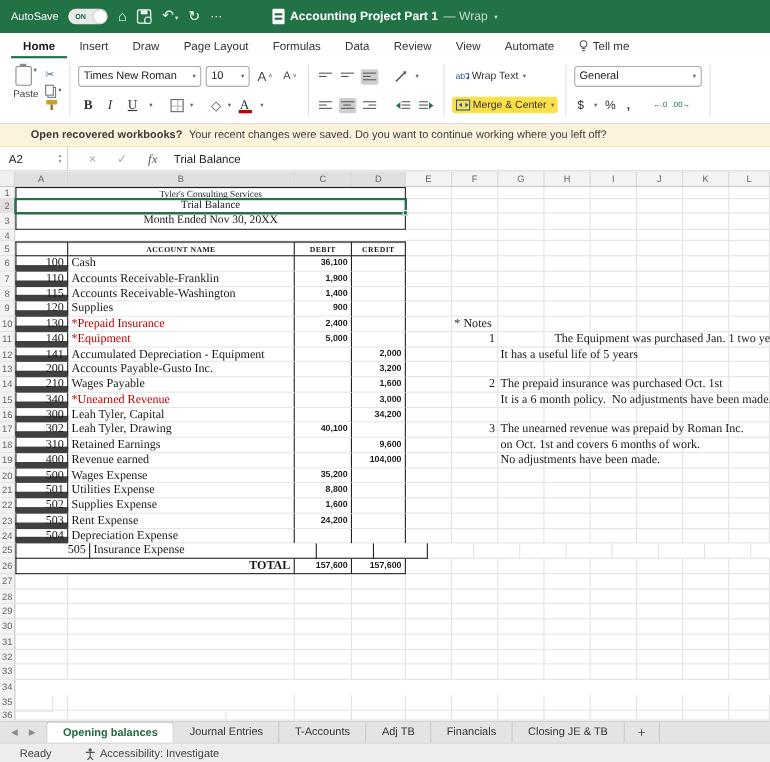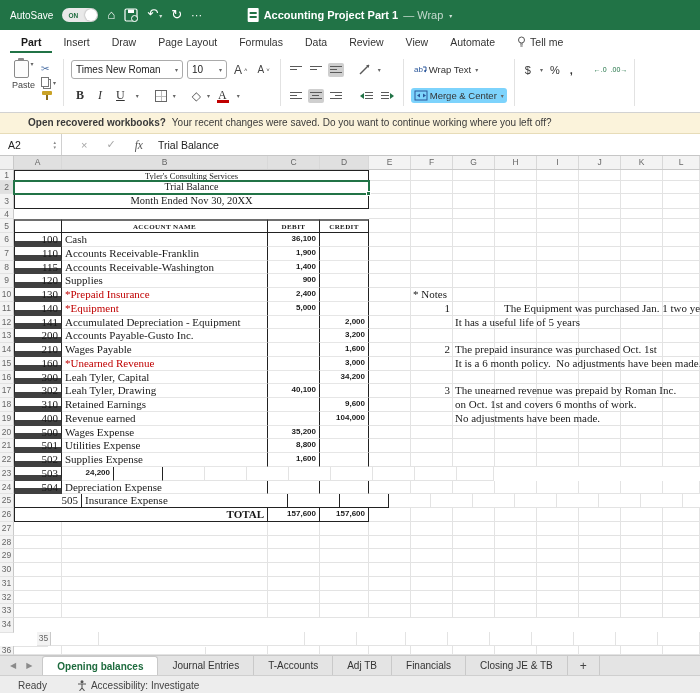--- a/index.html
+++ b/index.html
@@ -35,21 +35,21 @@
   .ribtab.active { font-weight:bold; color:#1a1a1a; border-bottom:2px solid #217346; padding-bottom:3px; }
 
   
   .ribbon { height:60px; background:#fff; border-bottom:1px solid #d2d2d2; display:flex;
     padding:3px 0 3px 6px; overflow:hidden; }
   .rdiv { width:1px; background:#e2e2e2; margin:3px 5px; }
   .rgroup { display:flex; flex-direction:column; justify-content:space-between; padding:1px 2px; }
   .rrow { display:flex; align-items:center; gap:4px; height:25px; }
   .rbtn { display:flex; align-items:center; gap:2px; padding:2px 3px; border-radius:3px;
     color:#444; cursor:pointer; font-size:10px; }
-  .rbtn.sel { background:#7dd3fc; }
+  .rbtn.sel { background:#fde047; }
   .dd { font-size:6px; color:#666; margin-left:2px; }
   .selbox { border:1px solid #ababab; border-radius:3px; height:19px; display:flex;
     align-items:center; font-size:10px; color:#222; padding:0 4px; background:#fff; cursor:pointer; }
   .selbox .dd { margin-left:auto; }
   
   .paste-grp { display:flex; gap:2px; padding:1px 2px; }
   .paste-big { display:flex; flex-direction:column; align-items:center; gap:2px; padding:3px 4px; cursor:pointer; }
   .clipboard { width:15px; height:18px; border:1.5px solid #8a8a8a; border-radius:2px; position:relative; background:#fdfdfd; }
   .clipboard::before { content:""; position:absolute; left:3px; top:-3px; width:6px; height:3px; background:#8a8a8a; border-radius:1px; }
   .paste-lbl { font-size:9px; color:#444; }
@@ -179,21 +179,21 @@
   <div class="tb-title">
     <span class="doc-ic"></span>
     <span class="tb-name">Accounting Project Part 1</span>
     <span class="tb-saved">— Wrap</span>
     <span class="chev">▾</span>
   </div>
 </div>
 
 <nav class="ribtabs" id="ribtabs">
     <span class="ribtab active">
-      <span>Part</span>
+      <span>Home</span>
     </span>
     <span class="ribtab">
       <span>Insert</span>
     </span>
     <span class="ribtab">
       <span>Draw</span>
     </span>
     <span class="ribtab">
       <span>Page Layout</span>
     </span>
@@ -356,20 +356,26 @@
         </svg>
         <span class="lbl">Merge &amp; Center</span>
         <span class="dd">▾</span>
       </span>
     </div>
   </div>
   <div class="rdiv"></div>
 
   <div class="rgroup">
     <div class="rrow">
+      <div class="selbox" style="width:116px;">
+        <span>General</span>
+          <span class="dd">▾</span>
+      </div>
+    </div>
+    <div class="rrow">
       <span class="numsym">$</span>
       <span class="dd">▾</span>
       <span class="numsym">%</span>
       <span class="numsym" style="font-weight:bold;">,</span>
       <span style="width:10px;"></span>
       <span class="dec">←.0</span>
       <span class="dec">.00→</span>
     </div>
   </div>
   <div class="rdiv"></div>
@@ -612,21 +618,21 @@
       <div class="c g" style="width: 42px; line-height: 12.75px;"></div>
       <div class="c g" style="width: 42px; line-height: 12.75px;"></div>
       <div class="c g" style="width: 42px; line-height: 12.75px;"></div>
       <div class="c g" style="width: 42px; line-height: 12.75px;"></div>
       <div class="c g" style="width: 37px; line-height: 12.75px;"></div>
       <div class="note" style="left: 411px; width: 39px; text-align: right; line-height: 13.75px;">2</div>
       <div class="note" style="left: 455px; line-height: 13.75px;">The prepaid insurance was purchased Oct. 1st</div>
     </div>
     <div class="row" style="height: 13.75px;">
       <div class="rn" style="line-height: 13.75px;">15</div>
-      <div class="c bodyA" style="width: 48px; line-height: 12.75px;">160</div>
+      <div class="c bodyA" style="width: 48px; line-height: 12.75px;">340</div>
       <div class="c bodyB red" style="width: 206px; line-height: 12.75px;">*Unearned Revenue</div>
       <div class="c numc" style="width: 52px; line-height: 12.75px;"></div>
       <div class="c numc" style="width: 49px; line-height: 12.75px;">3,000</div>
       <div class="c g" style="width: 42px; line-height: 12.75px;"></div>
       <div class="c g" style="width: 42px; line-height: 12.75px;"></div>
       <div class="c g" style="width: 42px; line-height: 12.75px;"></div>
       <div class="c g" style="width: 42px; line-height: 12.75px;"></div>
       <div class="c g" style="width: 42px; line-height: 12.75px;"></div>
       <div class="c g" style="width: 42px; line-height: 12.75px;"></div>
       <div class="c g" style="width: 42px; line-height: 12.75px;"></div>
@@ -738,20 +744,21 @@
       <div class="c g" style="width: 42px; line-height: 12.75px;"></div>
       <div class="c g" style="width: 42px; line-height: 12.75px;"></div>
       <div class="c g" style="width: 42px; line-height: 12.75px;"></div>
       <div class="c g" style="width: 42px; line-height: 12.75px;"></div>
       <div class="c g" style="width: 42px; line-height: 12.75px;"></div>
       <div class="c g" style="width: 37px; line-height: 12.75px;"></div>
     </div>
     <div class="row" style="height: 13.75px;">
       <div class="rn" style="line-height: 13.75px;">23</div>
       <div class="c bodyA" style="width: 48px; line-height: 12.75px;">503</div>
+      <div class="c bodyB" style="width: 206px; line-height: 12.75px;">Rent Expense</div>
       <div class="c numc" style="width: 52px; line-height: 12.75px;">24,200</div>
       <div class="c numc" style="width: 49px; line-height: 12.75px;"></div>
       <div class="c g" style="width: 42px; line-height: 12.75px;"></div>
       <div class="c g" style="width: 42px; line-height: 12.75px;"></div>
       <div class="c g" style="width: 42px; line-height: 12.75px;"></div>
       <div class="c g" style="width: 42px; line-height: 12.75px;"></div>
       <div class="c g" style="width: 42px; line-height: 12.75px;"></div>
       <div class="c g" style="width: 42px; line-height: 12.75px;"></div>
       <div class="c g" style="width: 42px; line-height: 12.75px;"></div>
       <div class="c g" style="width: 37px; line-height: 12.75px;"></div>
@@ -913,21 +920,21 @@
       <div class="c g" style="width: 49px; line-height: 12.75px;"></div>
       <div class="c g" style="width: 42px; line-height: 12.75px;"></div>
       <div class="c g" style="width: 42px; line-height: 12.75px;"></div>
       <div class="c g" style="width: 42px; line-height: 12.75px;"></div>
       <div class="c g" style="width: 42px; line-height: 12.75px;"></div>
       <div class="c g" style="width: 42px; line-height: 12.75px;"></div>
       <div class="c g" style="width: 42px; line-height: 12.75px;"></div>
       <div class="c g" style="width: 42px; line-height: 12.75px;"></div>
       <div class="c g" style="width: 37px; line-height: 12.75px;"></div>
     </div>
-    <div class="row" style="height: 13.75px; padding-left: 37px;">
+    <div class="row" style="height: 13.75px;">
       <div class="rn" style="line-height: 13.75px;">35</div>
       <div class="c g" style="width: 48px; line-height: 12.75px;"></div>
       <div class="c g" style="width: 206px; line-height: 12.75px;"></div>
       <div class="c g" style="width: 52px; line-height: 12.75px;"></div>
       <div class="c g" style="width: 49px; line-height: 12.75px;"></div>
       <div class="c g" style="width: 42px; line-height: 12.75px;"></div>
       <div class="c g" style="width: 42px; line-height: 12.75px;"></div>
       <div class="c g" style="width: 42px; line-height: 12.75px;"></div>
       <div class="c g" style="width: 42px; line-height: 12.75px;"></div>
       <div class="c g" style="width: 42px; line-height: 12.75px;"></div>

